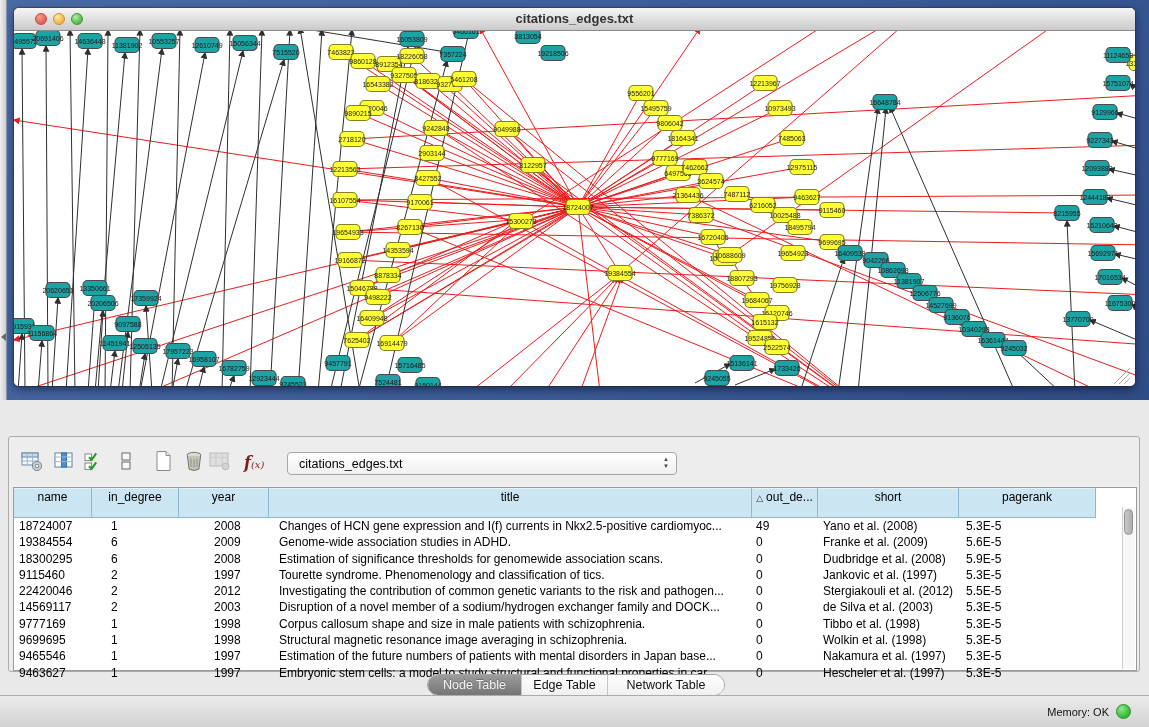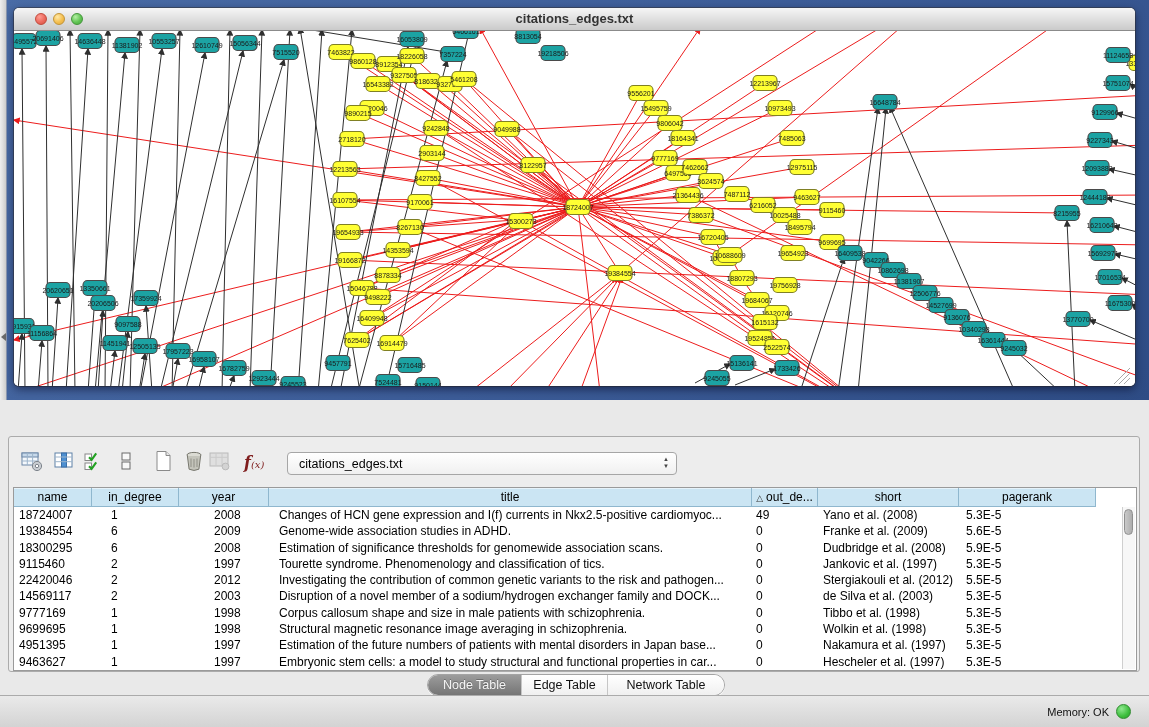--- a/index.html
+++ b/index.html
@@ -36,21 +36,21 @@
           color:#7f1d1d;padding:0;text-align:left}
   .fx-btn i{font-family:"DejaVu Serif",serif;font-size:16px;font-weight:bold}
   .fx-btn .sm{font-size:10px;font-style:italic;font-family:"DejaVu Serif",serif}
   .combo{position:absolute;left:287px;top:452px;width:390px;height:23px;box-sizing:border-box;
          background:linear-gradient(#FFFFFF,#F0F0F0);border:1px solid #A6A6A6;border-radius:4px;
          font-size:12.5px;line-height:21px;padding-left:11px;color:#000;text-align:left}
   .combo .stepper{position:absolute;right:7px;top:3px;font-size:6px;line-height:7px;color:#444;text-align:center}
   .tablebox{position:absolute;left:13px;top:487px;width:1124px;height:184px;box-sizing:border-box;
             background:#FFF;border:1px solid #9A9A9A}
   .thead,.trow{display:grid;grid-template-columns:78px 87px 90px 483px 66px 141px 137px 1fr}
-  .thead{height:19px}
+  .thead{height:30px}
   .th{background:#CBE5F3;border-right:1px solid #8FB7CE;border-bottom:1px solid #8FB7CE;
       font-size:12px;line-height:18px;text-align:center;color:#000;overflow:hidden;white-space:nowrap;
       box-shadow:inset 0 1px 0 #E6F3FB}
   .th .sort{font-size:9px;margin-right:3px;color:#333}
   .th.filler{background:transparent;border:none;box-shadow:none}
   .trow{height:16.3px}
   .td{font-size:12px;line-height:16.3px;white-space:nowrap;overflow:hidden;color:#000}
   .c0{padding-left:5px}.c1{padding-left:19px}.c2{padding-left:35px}.c3{padding-left:10px}
   .c4{padding-left:4px}.c5{padding-left:5px}.c6{padding-left:7px}
   .vscroll{position:absolute;top:19px;right:1px;bottom:1px;width:13px;box-sizing:border-box;
@@ -911,21 +911,21 @@
           <div class="td c0">9699695</div>
           <div class="td c1">1</div>
           <div class="td c2">1998</div>
           <div class="td c3">Structural magnetic resonance image averaging in schizophrenia.</div>
           <div class="td c4">0</div>
           <div class="td c5">Wolkin et al. (1998)</div>
           <div class="td c6">5.3E-5</div>
           <div></div>
         </div>
         <div class="trow">
-          <div class="td c0">4951395</div>
+          <div class="td c0">9465546</div>
           <div class="td c1">1</div>
           <div class="td c2">1997</div>
           <div class="td c3">Estimation of the future numbers of patients with mental disorders in Japan base...</div>
           <div class="td c4">0</div>
           <div class="td c5">Nakamura et al. (1997)</div>
           <div class="td c6">5.3E-5</div>
           <div></div>
         </div>
         <div class="trow">
           <div class="td c0">9463627</div>

